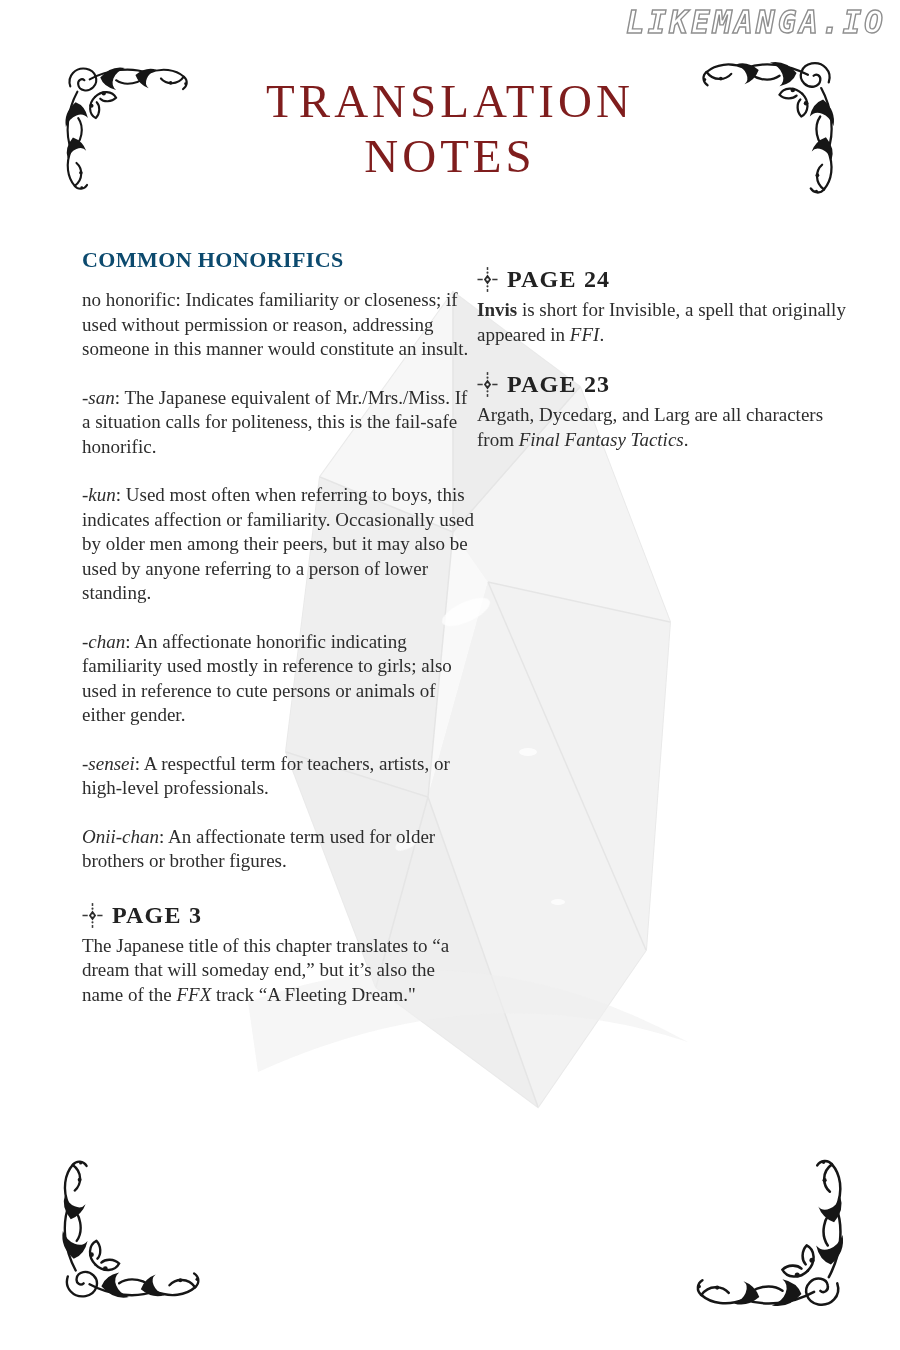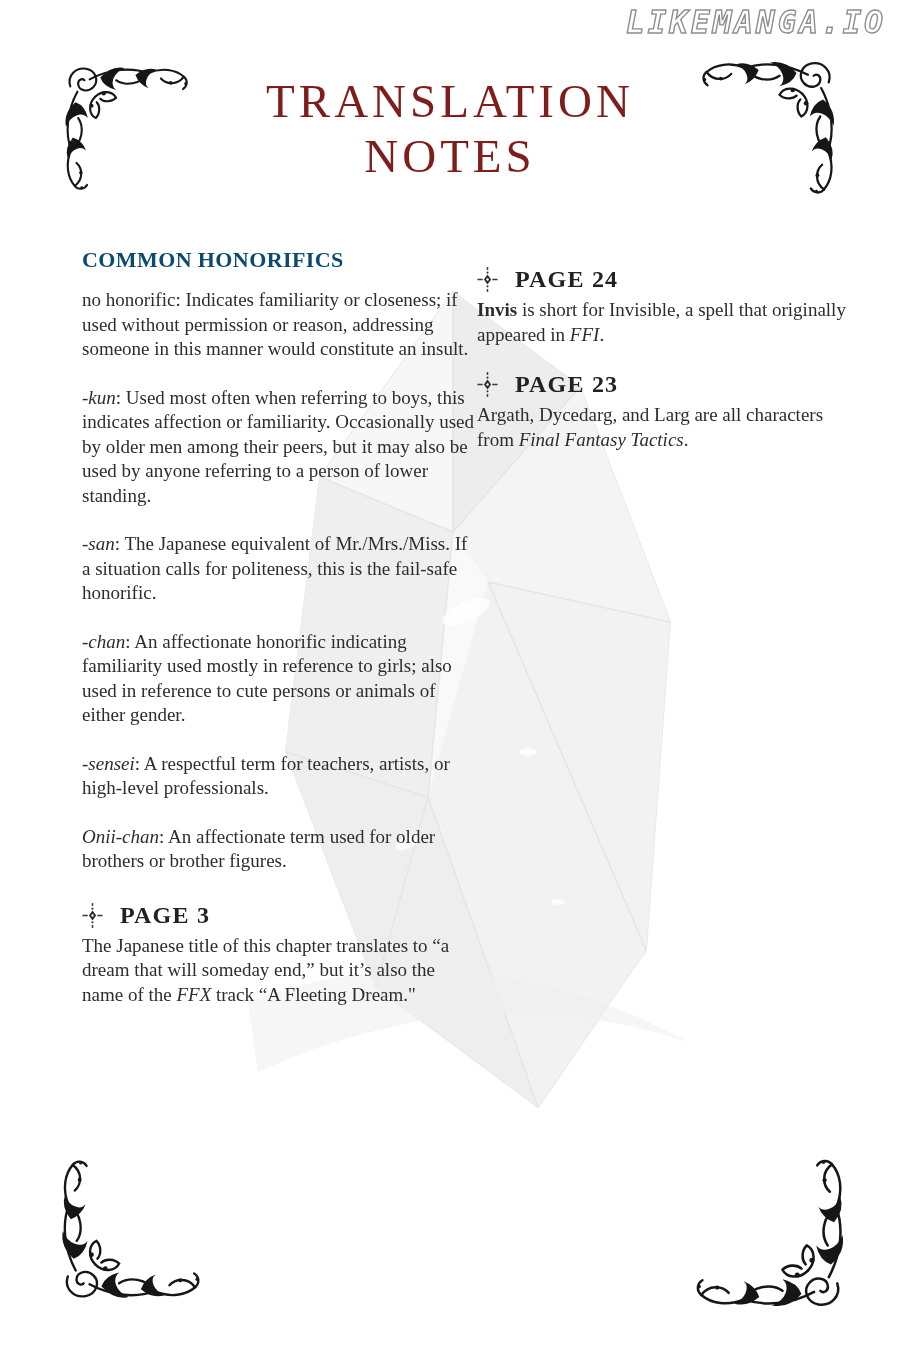--- a/index.html
+++ b/index.html
@@ -35,21 +35,21 @@
   .col.right { left:477px; top:266px; width:382px; }
   .col p { margin:0 0 24px 0; }
   .col em { }
   .col strong { font-weight:bold;text-align:center; }
 
   h2.sect { margin:0 0 16px 0; font-size:22px; line-height:25px; letter-spacing:.4px;
     font-weight:bold; color:#0c4a6e; }
 
   .note { margin-top:0; }
   .note.spaced { margin-top:28px; }
-  .note-head { display:flex; align-items:center; gap:17px; margin:0 0 5px 0; }
+  .note-head { display:flex; align-items:center; gap:9px; margin:0 0 5px 0; }
   .note-head .plabel { font-size:24px; letter-spacing:1.2px; font-weight:bold; color:#222; }
   .pagemark { width:21px; height:27px; flex:0 0 auto; }
 
   .hidden-defs { position:absolute; width:0; height:0; overflow:hidden; }
 </style>
 </head>
 <body>
 
 <svg class="hidden-defs" aria-hidden="true">
   <defs>
@@ -133,22 +133,22 @@
   <div class="watermark">LIKEMANGA.IO</div>
 
   <h1 class="title">
     <span>TRANSLATION</span>
     <span>NOTES</span>
   </h1>
 
   <div class="col left">
     <h2 class="sect">COMMON HONORIFICS</h2>
     <p><span>no honorific: Indicates familiarity or closeness; if used without permission or reason, addressing someone in this manner would constitute an insult.</span></p>
+    <p><em>-san</em><span>: The Japanese equivalent of Mr./Mrs./Miss. If a situation calls for politeness, this is the fail-safe honorific.</span></p>
     <p><em>-kun</em><span>: Used most often when referring to boys, this indicates affection or familiarity. Occasionally used by older men among their peers, but it may also be used by anyone referring to a person of lower standing.</span></p>
-    <p><em>-san</em><span>: The Japanese equivalent of Mr./Mrs./Miss. If a situation calls for politeness, this is the fail-safe honorific.</span></p>
     <p><em>-chan</em><span>: An affectionate honorific indicating familiarity used mostly in reference to girls; also used in reference to cute persons or animals of either gender.</span></p>
     <p><em>-sensei</em><span>: A respectful term for teachers, artists, or high-level professionals.</span></p>
     <p><em>Onii-chan</em><span>: An affectionate term used for older brothers or brother figures.</span></p>
 
     <div class="note spaced">
       <div class="note-head">
         <svg class="pagemark">
             <use href="#pagemark"></use>
           </svg>
         <span class="plabel">PAGE 3</span>

